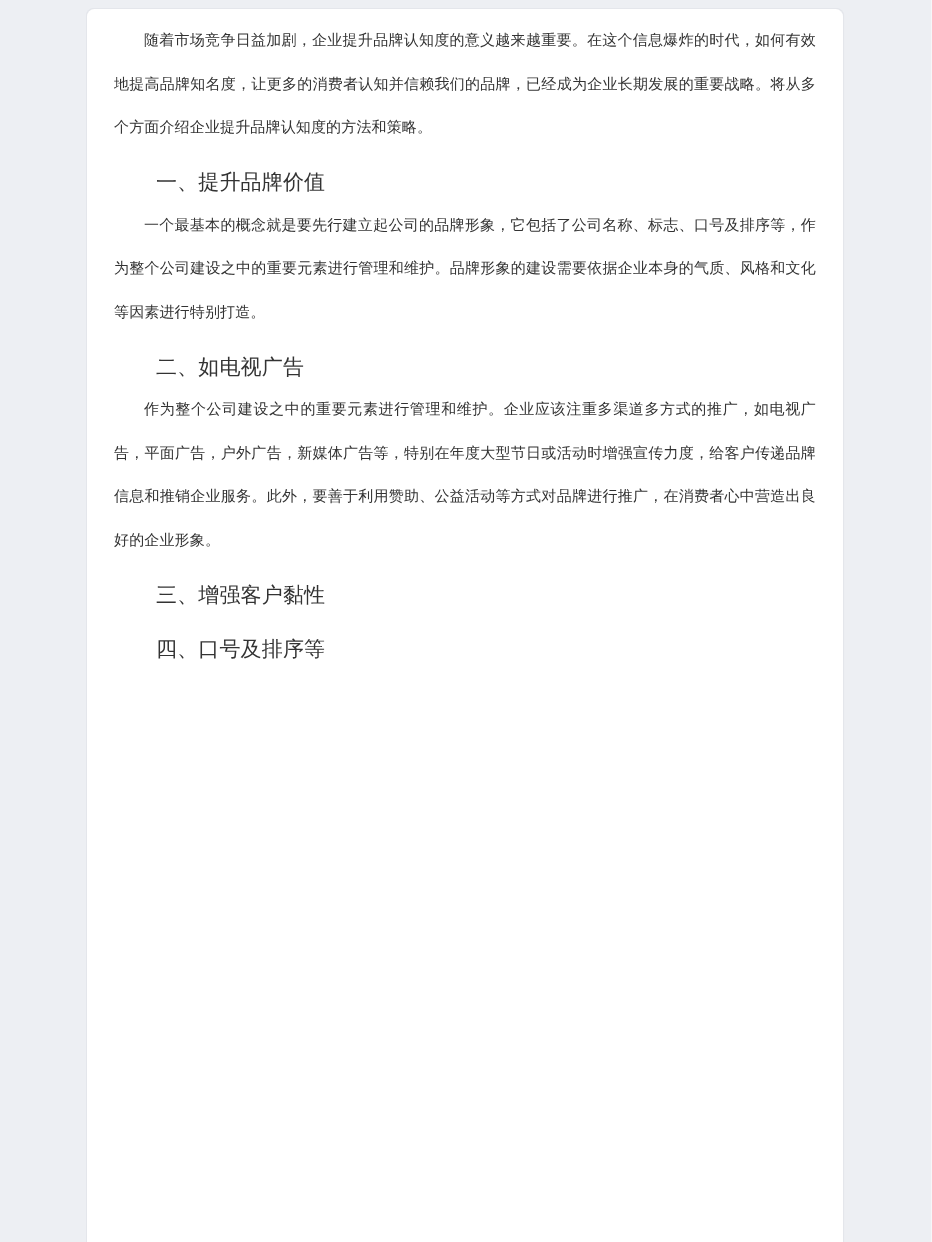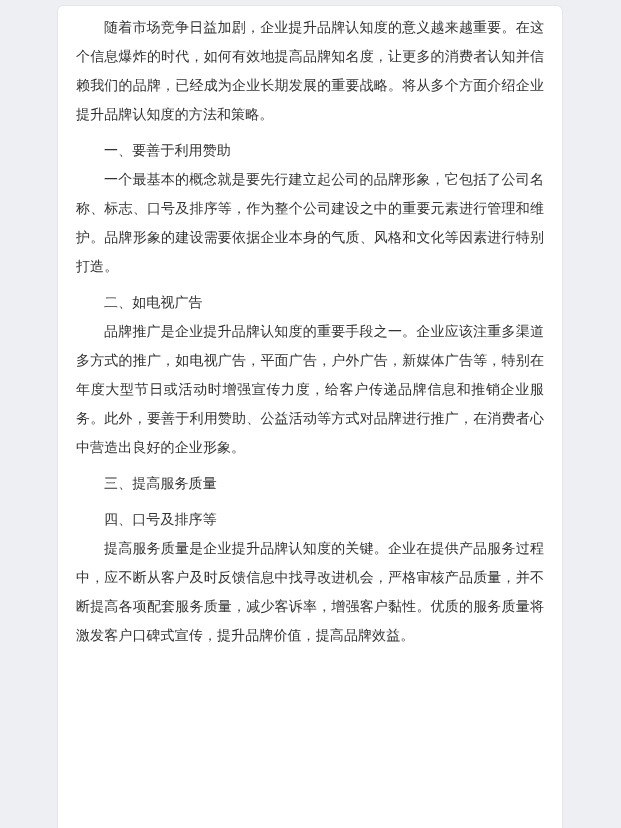--- a/index.html
+++ b/index.html
@@ -33,21 +33,21 @@
     height: 823px;
     background: var(--card-bg);
     border: 1px solid var(--card-border);
     border-bottom: none;
     border-radius: 6px 6px 0 0;
     padding: 7px 18px 0 18px;
     overflow: hidden;
   }
   .para {
     margin: 0;
-    font-size: 14px;
+    font-size: 10px;
     line-height: 29px;
     color: var(--text-color);
     text-align: justify;
     text-indent: 2em;
     letter-spacing: 0.1px;
   }
   .sec-heading {
     margin: 7px 0 0 0;
     font-size: 14px;
     line-height: 29px;
@@ -58,25 +58,24 @@
   }
 </style>
 </head>
 <body>
 
 <div class="backdrop">
   <div class="doc-card">
 
     <p class="para">随着市场竞争日益加剧，企业提升品牌认知度的意义越来越重要。在这个信息爆炸的时代，如何有效地提高品牌知名度，让更多的消费者认知并信赖我们的品牌，已经成为企业长期发展的重要战略。将从多个方面介绍企业提升品牌认知度的方法和策略。</p>
 
-    <h2 class="sec-heading">一、要善于利用赞助</h2>
+    <h2 class="sec-heading">一、提升品牌价值</h2>
     <p class="para">一个最基本的概念就是要先行建立起公司的品牌形象，它包括了公司名称、标志、口号及排序等，作为整个公司建设之中的重要元素进行管理和维护。品牌形象的建设需要依据企业本身的气质、风格和文化等因素进行特别打造。</p>
 
     <h2 class="sec-heading">二、如电视广告</h2>
-    <p class="para">品牌推广是企业提升品牌认知度的重要手段之一。企业应该注重多渠道多方式的推广，如电视广告，平面广告，户外广告，新媒体广告等，特别在年度大型节日或活动时增强宣传力度，给客户传递品牌信息和推销企业服务。此外，要善于利用赞助、公益活动等方式对品牌进行推广，在消费者心中营造出良好的企业形象。</p>
+    <p class="para">作为整个公司建设之中的重要元素进行管理和维护。企业应该注重多渠道多方式的推广，如电视广告，平面广告，户外广告，新媒体广告等，特别在年度大型节日或活动时增强宣传力度，给客户传递品牌信息和推销企业服务。此外，要善于利用赞助、公益活动等方式对品牌进行推广，在消费者心中营造出良好的企业形象。</p>
 
-    <h2 class="sec-heading">三、提高服务质量</h2>
+    <h2 class="sec-heading">三、增强客户黏性</h2>
 
     <h2 class="sec-heading">四、口号及排序等</h2>
-    <p class="para">提高服务质量是企业提升品牌认知度的关键。企业在提供产品服务过程中，应不断从客户及时反馈信息中找寻改进机会，严格审核产品质量，并不断提高各项配套服务质量，减少客诉率，增强客户黏性。优质的服务质量将激发客户口碑式宣传，提升品牌价值，提高品牌效益。</p>
 
   </div>
 </div>
 
 </body></html>

